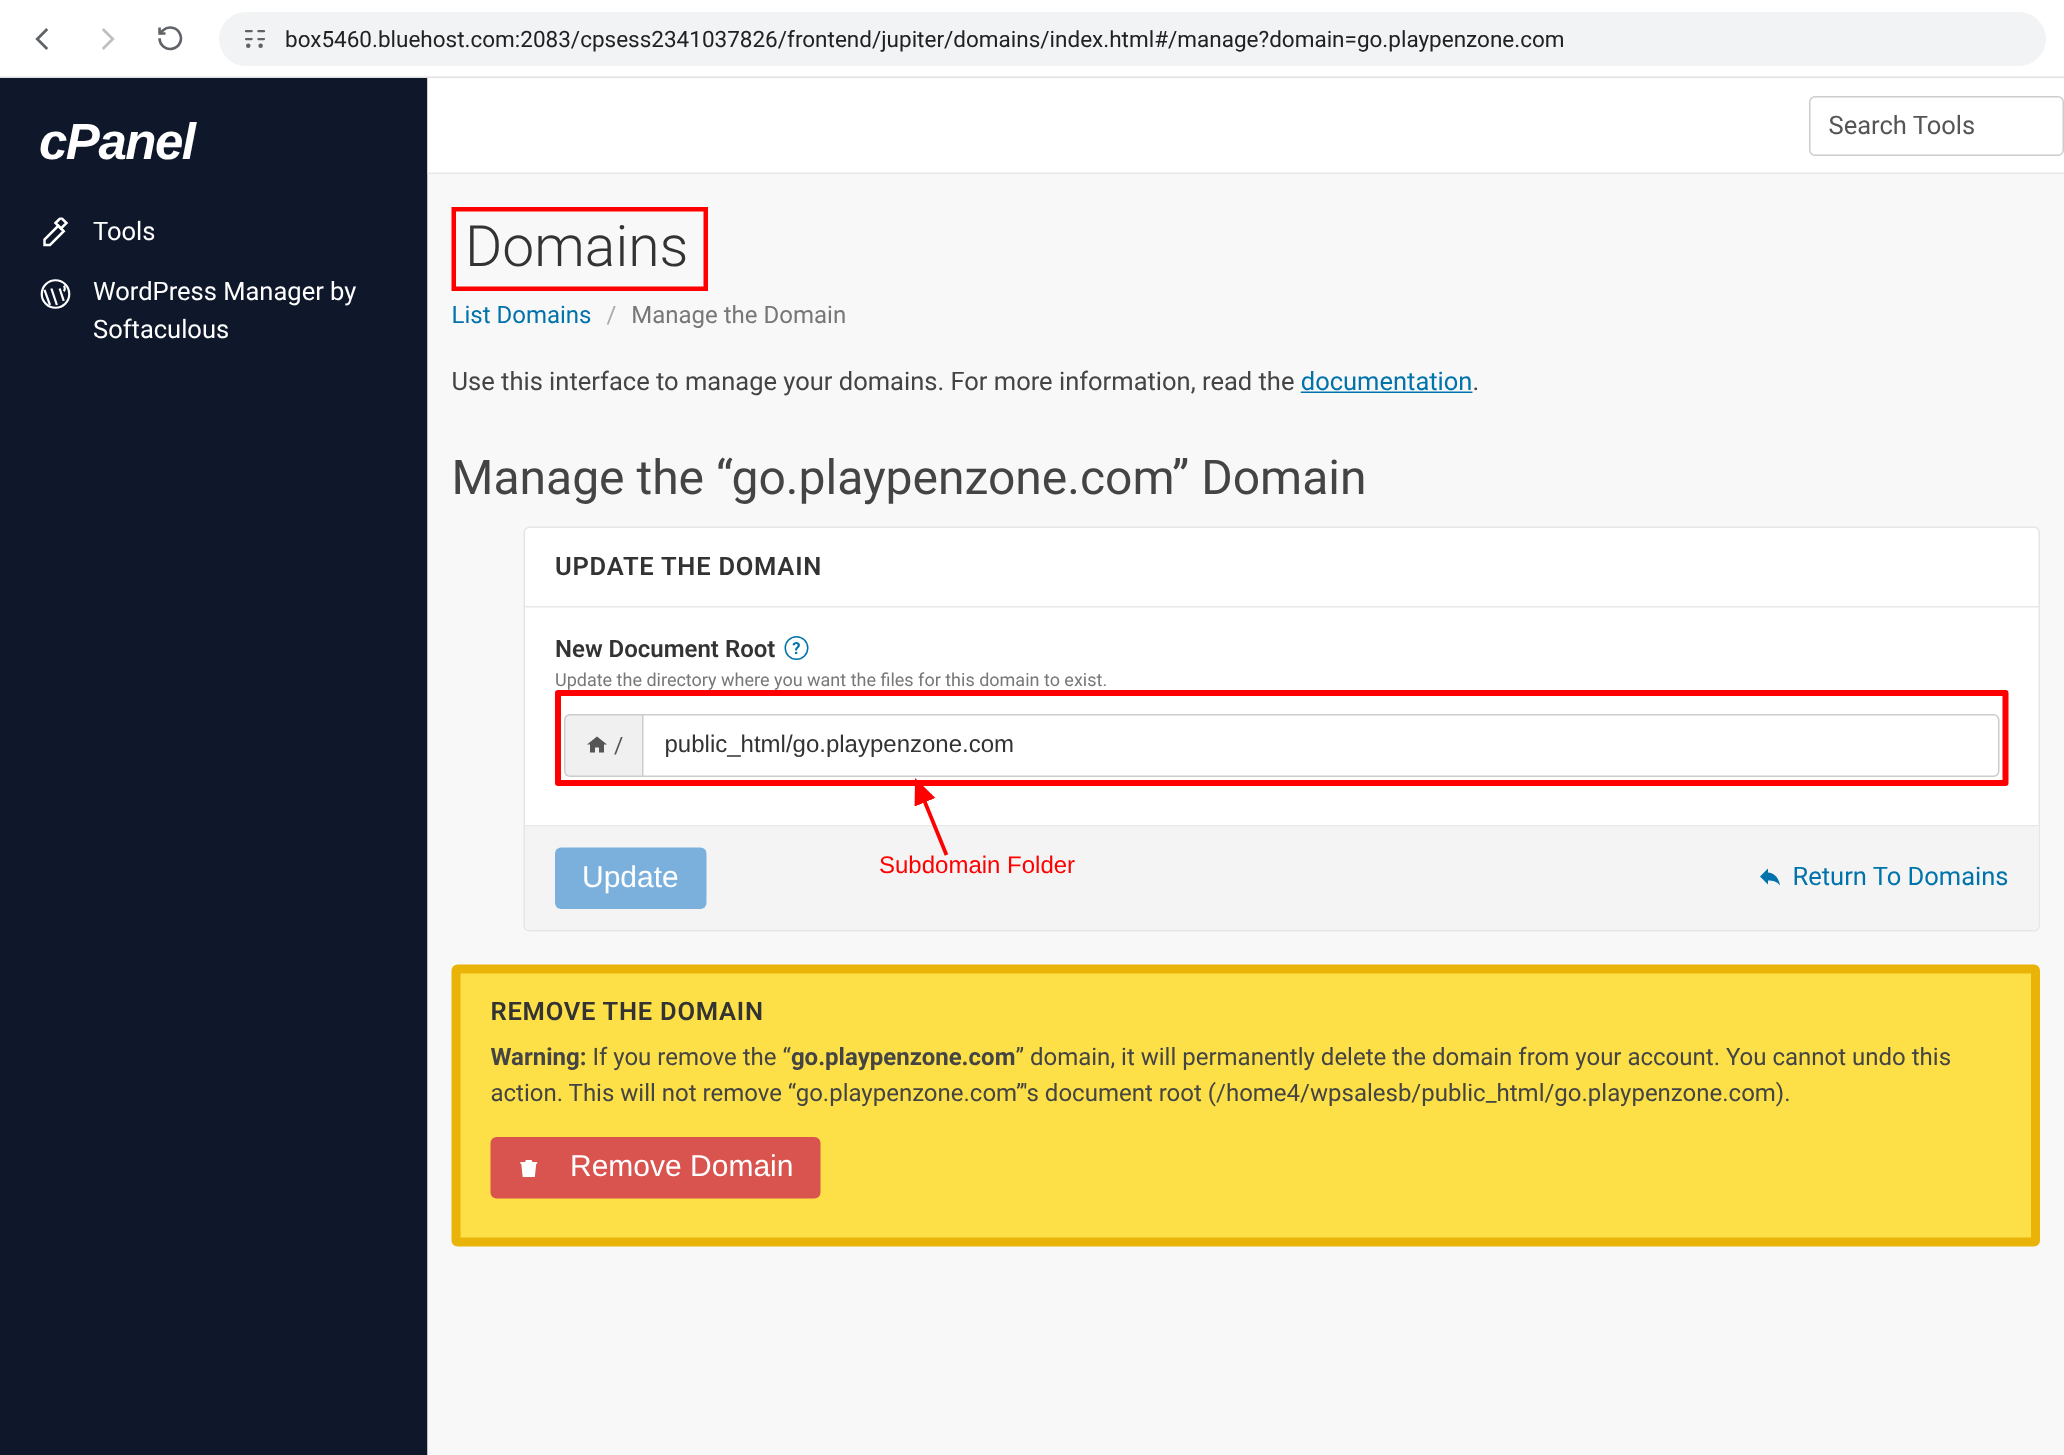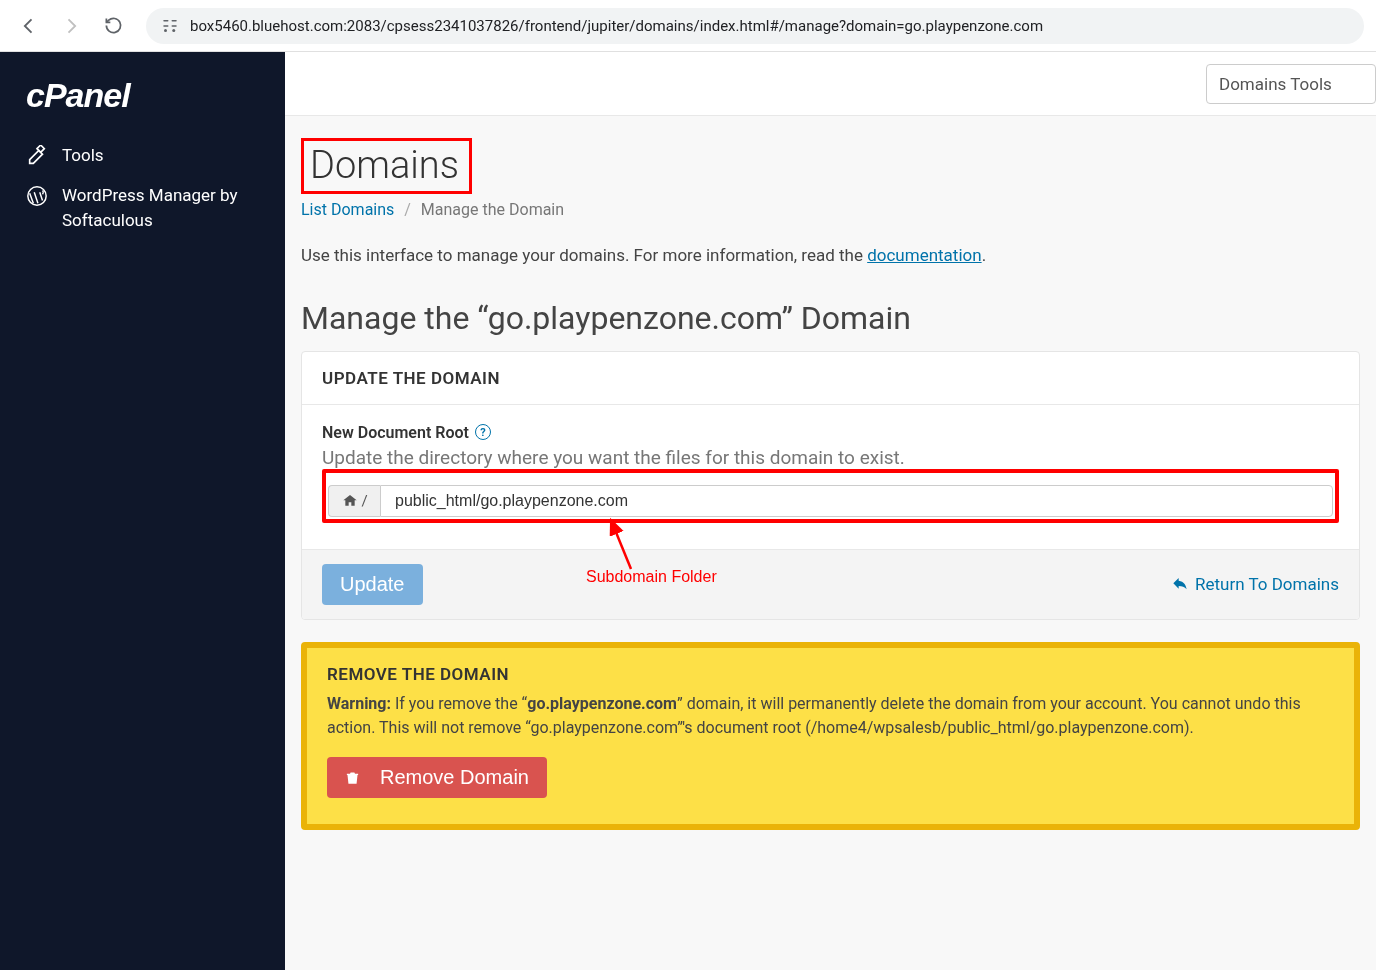--- a/index.html
+++ b/index.html
@@ -31,30 +31,30 @@
     
     .breadcrumb { margin-top: 6px; font-size: 16px; color: #777; }
     .breadcrumb a { color: #0073aa; text-decoration: none; }
     .breadcrumb .sep { margin: 0 6px; color: #aaa; }
     
     .intro { margin-top: 24px; font-size: 17px; color: #444; line-height: 1.5; }
     .intro a { color: #0073aa; text-decoration: underline; }
     
     .section-title { font-size: 32px; font-weight: 400; color: #444; margin-top: 30px; margin-bottom: 14px; }
     
-    .panel { background: #fff; border: 1px solid #e5e5e5; border-radius: 4px; }
+    .panel { background: #fff; border: 1px solid #e5e5e5; border-radius: 4px; margin-left: 48px; }
     .panel-header { padding: 16px 20px; border-bottom: 1px solid #e8e8e8; font-size: 17px; font-weight: 600; letter-spacing: 0.5px; color: #333; }
     .panel-body { padding: 18px 20px 26px; }
     .field-label { font-size: 16px; font-weight: 600; color: #333; display: flex; align-items: center; gap: 6px; }
     .help-icon { width: 16px; height: 16px; border: 1.5px solid #0073aa; border-radius: 50%; color: #0073aa; font-size: 11px; display: inline-flex; align-items: center; justify-content: center; font-weight: 700; }
-    .field-help { font-size: 19px; color: #777; margin-top: 4px; }
+    .field-help { font-size: 12px; color: #777; margin-top: 4px; }
     
     .input-group { display: flex; margin-top: 10px; }
     .input-addon { width: 52px; background: #f0f0f0; border: 1px solid #ccc; border-right: none; border-radius: 4px 0 0 4px; display: flex; align-items: center; justify-content: center; color: #555; font-size: 15px; }
-    .doc-root-input { flex: 1; height: 32px; border: 1px solid #ccc; border-radius: 0 4px 4px 0; padding: 0 14px; font-size: 16px; color: #333; }
+    .doc-root-input { flex: 1; height: 42px; border: 1px solid #ccc; border-radius: 0 4px 4px 0; padding: 0 14px; font-size: 16px; color: #333; }
     .red-box-input { border: 4px solid #ff0000; padding: 2px; border-radius: 2px; }
     
     .panel-footer { background: #f4f4f4; border-top: 1px solid #e8e8e8; padding: 14px 20px; display: flex; justify-content: space-between; align-items: center; border-radius: 0 0 4px 4px; }
     .btn { padding: 9px 18px; border-radius: 4px; border: none; font-size: 20px; cursor: pointer; display: inline-flex; align-items: center; gap: 8px; }
     .btn-primary-muted { background: #7bb0dd; color: #fff; }
     .btn-danger { background: #d9534f; color: #fff; gap: 20px; }
     .return-link { color: #0073aa; text-decoration: none; font-size: 17px; display: inline-flex; align-items: center; gap: 6px; }
     
     .panel-danger { border: 6px solid #eab308; border-radius: 4px; background: #fde047; margin-top: 22px; padding: 0; }
     .panel-danger .panel-header { border-bottom: none; padding-bottom: 8px; }
@@ -127,21 +127,21 @@
             <path d="M4 9l4 11M9 8l4 12M15 8l3 9M18 6c1 1 1 3 0 4"></path>
           </svg>
       </span>
       <span>WordPress Manager by Softaculous</span>
     </div>
   </aside>
 
   <main class="main">
     <div class="topbar">
       <div class="search-tools">
-        <span>Domains Tools</span>
+        <span>Search Tools</span>
       </div>
     </div>
 
     <div class="content">
       <div class="page-title-wrap red-box-title">
         <h1 class="page-title">Domains</h1>
       </div>
 
       <div class="breadcrumb">
         <a href="#">List Domains</a>

